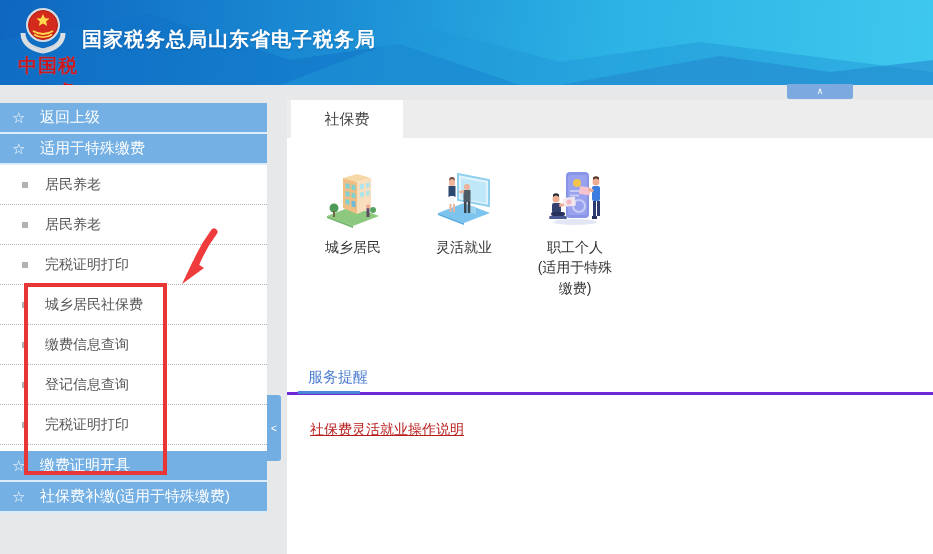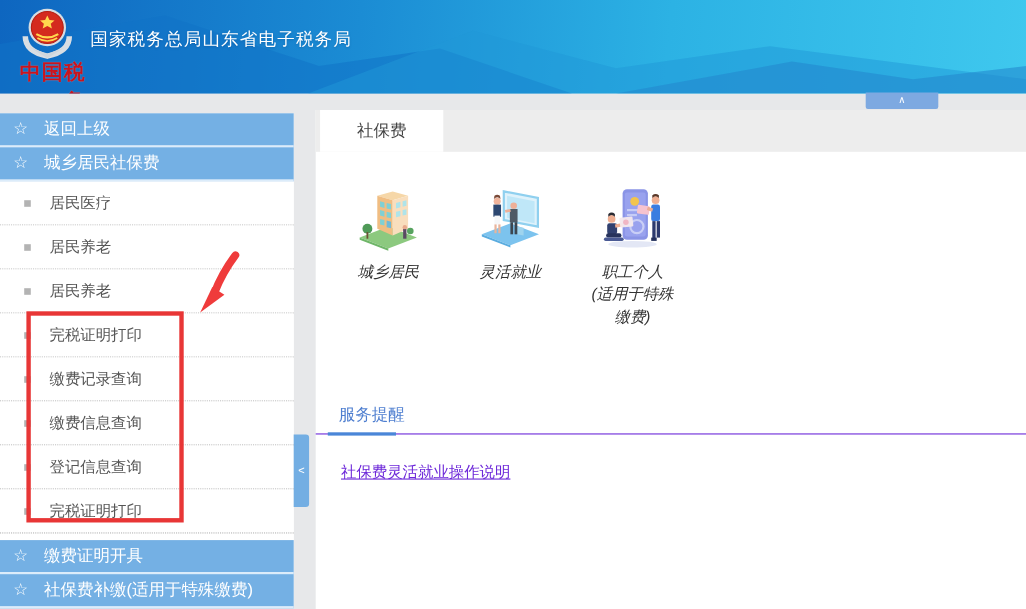--- a/index.html
+++ b/index.html
@@ -21,21 +21,21 @@
   .logo svg { display:block; margin:0 auto; }
   .logo-caption {
     font-family:"Liberation Serif","DejaVu Serif",serif;
     font-weight:bold;
     color:#c9151e; font-size:19px; letter-spacing:1px; margin-top:-2px;
     text-shadow:0 0 1px rgba(255,255,255,.4);
     text-align:right;
   }
   .header-title {
     position:absolute; left:82px; top:26px;
-    color:#fff; font-size:16px; font-weight:normal; letter-spacing:1px;
+    color:#fff; font-size:20px; font-weight:bold; letter-spacing:1px;
     text-shadow:0 1px 2px rgba(0,40,90,.25);
   }
   .top-collapse {
     position:absolute; left:787px; top:84px; width:66px; height:15px;
     background:#7da9e1; border:none; color:#fff; font-size:9px; line-height:13px;
     text-align:center; cursor:pointer; border-radius:0 0 2px 2px; display:block;
   }
   
   .sidebar { position:absolute; left:0; top:103px; width:267px; background:#fff; }
   .side-header {
@@ -59,33 +59,33 @@
     border-radius:0 3px 3px 0; cursor:pointer; padding:0; display:block;
   }
   
   .main { position:absolute; left:287px; top:100px; width:646px; height:454px; background:#fff; }
   .tabbar { height:38px; background:#ededed; display:flex; }
   .tab-active {
     width:112px; height:38px; margin-left:4px; background:#fff;
     display:flex; align-items:center; justify-content:center;
     font-size:15px; color:#444; cursor:pointer;
   }
-  .cards { display:flex; padding:28px 0 0 23px;font-style:italic; }
+  .cards { display:flex; padding:28px 0 0 23px; }
   .card { width:86px; margin-right:25px; text-align:center; cursor:pointer; }
   .card svg { display:block; margin:0 auto; }
   .card-label { margin-top:7px; font-size:14px; color:#333; line-height:1.45; white-space:pre-line; }
   .service { position:absolute; left:0; top:266px; width:100%; }
-  .service-tabrow { position:relative; border-bottom:1px solid #6d28d9; padding:0 0 0 21px; height:29px; }
+  .service-tabrow { position:relative; border-bottom:3px solid #6d28d9; padding:0 0 0 21px; height:29px; }
   .service-tab {
     display:inline-block; font-size:15px; color:#4f7fd0; cursor:pointer; padding-top:2px;
   }
   .service-accent { position:absolute; left:11px; bottom:-2px; width:62px; height:3px; background:#4a86d8; }
   .service-link {
     display:inline-block; margin:26px 0 0 23px; font-size:14px;
-    color:#6d28d9; text-decoration:underline; cursor:pointer;
+    color:#b91c1c; text-decoration:underline; cursor:pointer;
   }
   
   .red-box {
     position:absolute; left:24px; top:283px; width:143px; height:192px;
     border:4px solid #e83636; pointer-events:none;
   }
   .red-arrow { position:absolute; left:168px; top:228px; pointer-events:none; }
 </style>
 </head>
 <body>
@@ -113,41 +113,37 @@
 
 <button class="top-collapse">∧</button>
 
 <div class="sidebar">
   <div class="side-header">
     <span class="star">☆</span>
     <span class="lbl">返回上级</span>
   </div>
   <div class="side-header">
     <span class="star">☆</span>
+    <span class="lbl">适用于特殊缴费</span>
+  </div>
+  <div class="side-sub">
+    <span class="bullet"></span>
+    <span class="lbl">居民养老</span>
+  </div>
+  <div class="side-sub">
+    <span class="bullet"></span>
+    <span class="lbl">居民养老</span>
+  </div>
+  <div class="side-sub">
+    <span class="bullet"></span>
+    <span class="lbl">完税证明打印</span>
+  </div>
+  <div class="side-sub">
+    <span class="bullet"></span>
     <span class="lbl">城乡居民社保费</span>
-  </div>
-  <div class="side-sub">
-    <span class="bullet"></span>
-    <span class="lbl">居民医疗</span>
-  </div>
-  <div class="side-sub">
-    <span class="bullet"></span>
-    <span class="lbl">居民养老</span>
-  </div>
-  <div class="side-sub">
-    <span class="bullet"></span>
-    <span class="lbl">居民养老</span>
-  </div>
-  <div class="side-sub">
-    <span class="bullet"></span>
-    <span class="lbl">完税证明打印</span>
-  </div>
-  <div class="side-sub">
-    <span class="bullet"></span>
-    <span class="lbl">缴费记录查询</span>
   </div>
   <div class="side-sub">
     <span class="bullet"></span>
     <span class="lbl">缴费信息查询</span>
   </div>
   <div class="side-sub">
     <span class="bullet"></span>
     <span class="lbl">登记信息查询</span>
   </div>
   <div class="side-sub">

